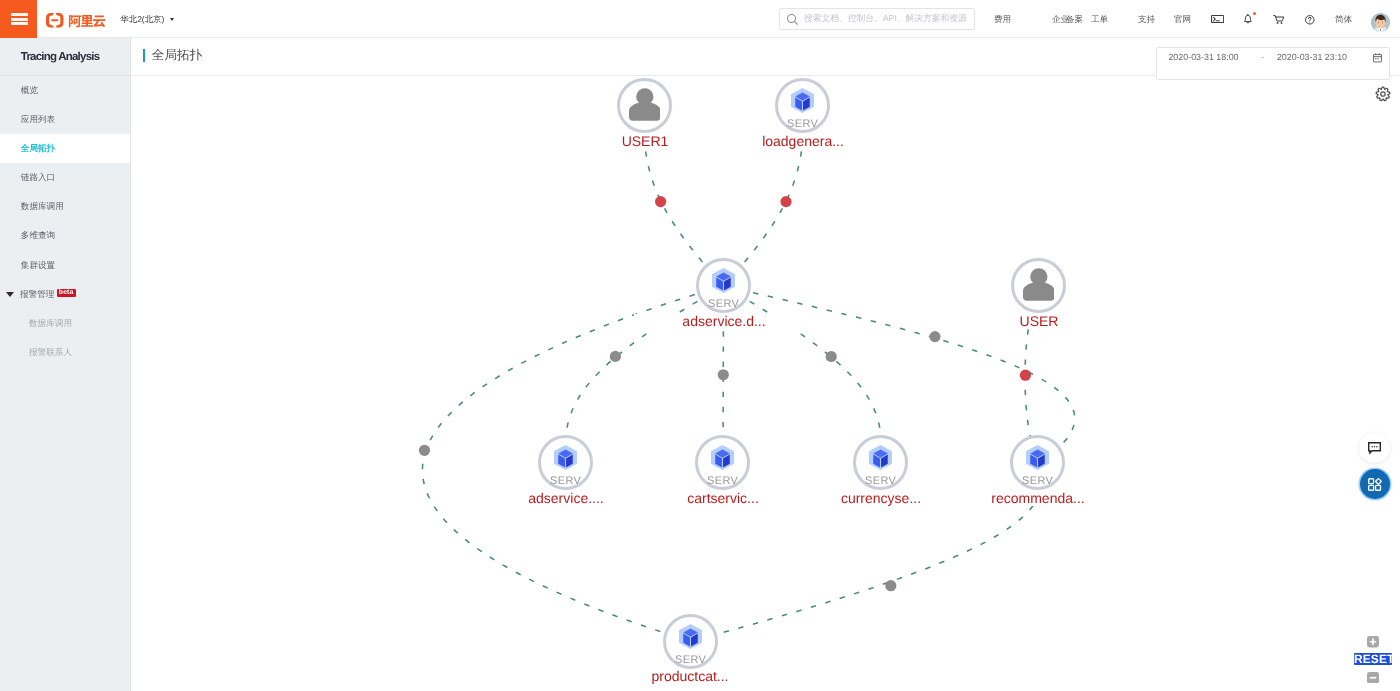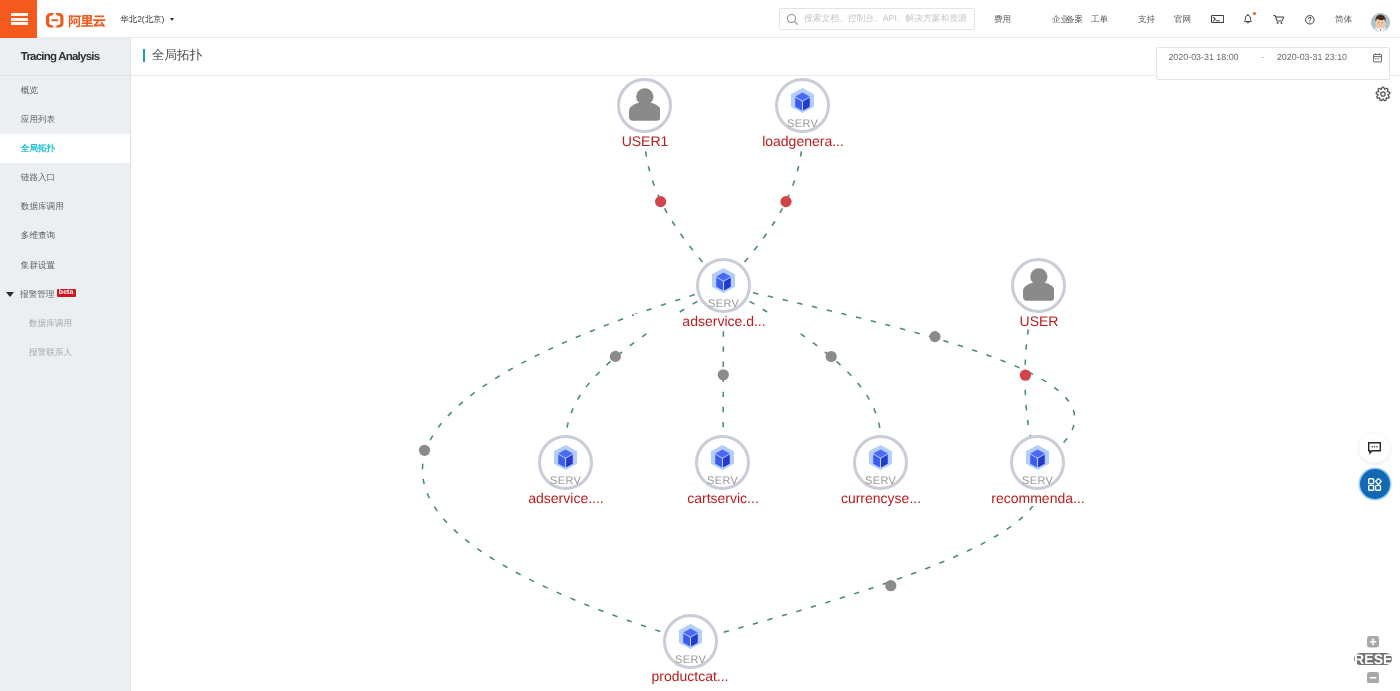--- a/index.html
+++ b/index.html
@@ -74,22 +74,22 @@
 
 
 #gear{position:absolute;left:1375px;top:86px;cursor:pointer}
 #chatbtn{position:absolute;left:1358.8px;top:432.6px;width:31px;height:30px;border-radius:50%;
   background:#fff;box-shadow:0 1px 4px rgba(0,0,0,.10);display:flex;align-items:center;justify-content:center}
 #appbtn{position:absolute;left:1359.7px;top:469.3px;width:30px;height:30px;border-radius:50%;
   background:#1268b3;display:flex;align-items:center;justify-content:center;
   box-shadow:0 0 0 1.6px rgba(33,150,243,.45)}
 #zoomctl{position:absolute;left:1353.5px;top:635.9px;width:38.2px;text-align:center;color:#a8a8a8}
 #zoomctl .zbtn{display:block;line-height:0}
-#resetbtn{display:block;background:#737373;color:#fff;font-size:14px;font-weight:bold;
-  border-radius:6px;width:38.2px;height:12.4px;line-height:12.4px;margin:5.6px 0 6.1px 0;letter-spacing:.1px}
+#resetbtn{display:block;background:#1d4ed8;color:#fff;font-size:12px;font-weight:bold;
+  border-radius:1px;width:38.2px;height:12.4px;line-height:12.4px;margin:5.6px 0 6.1px 0;letter-spacing:.1px}
 </style>
 </head>
 <body>
 
 <div id="topbar">
   <div id="hamburger">
     <div class="bars">
         <i></i>
         <i></i>
         <i></i>

